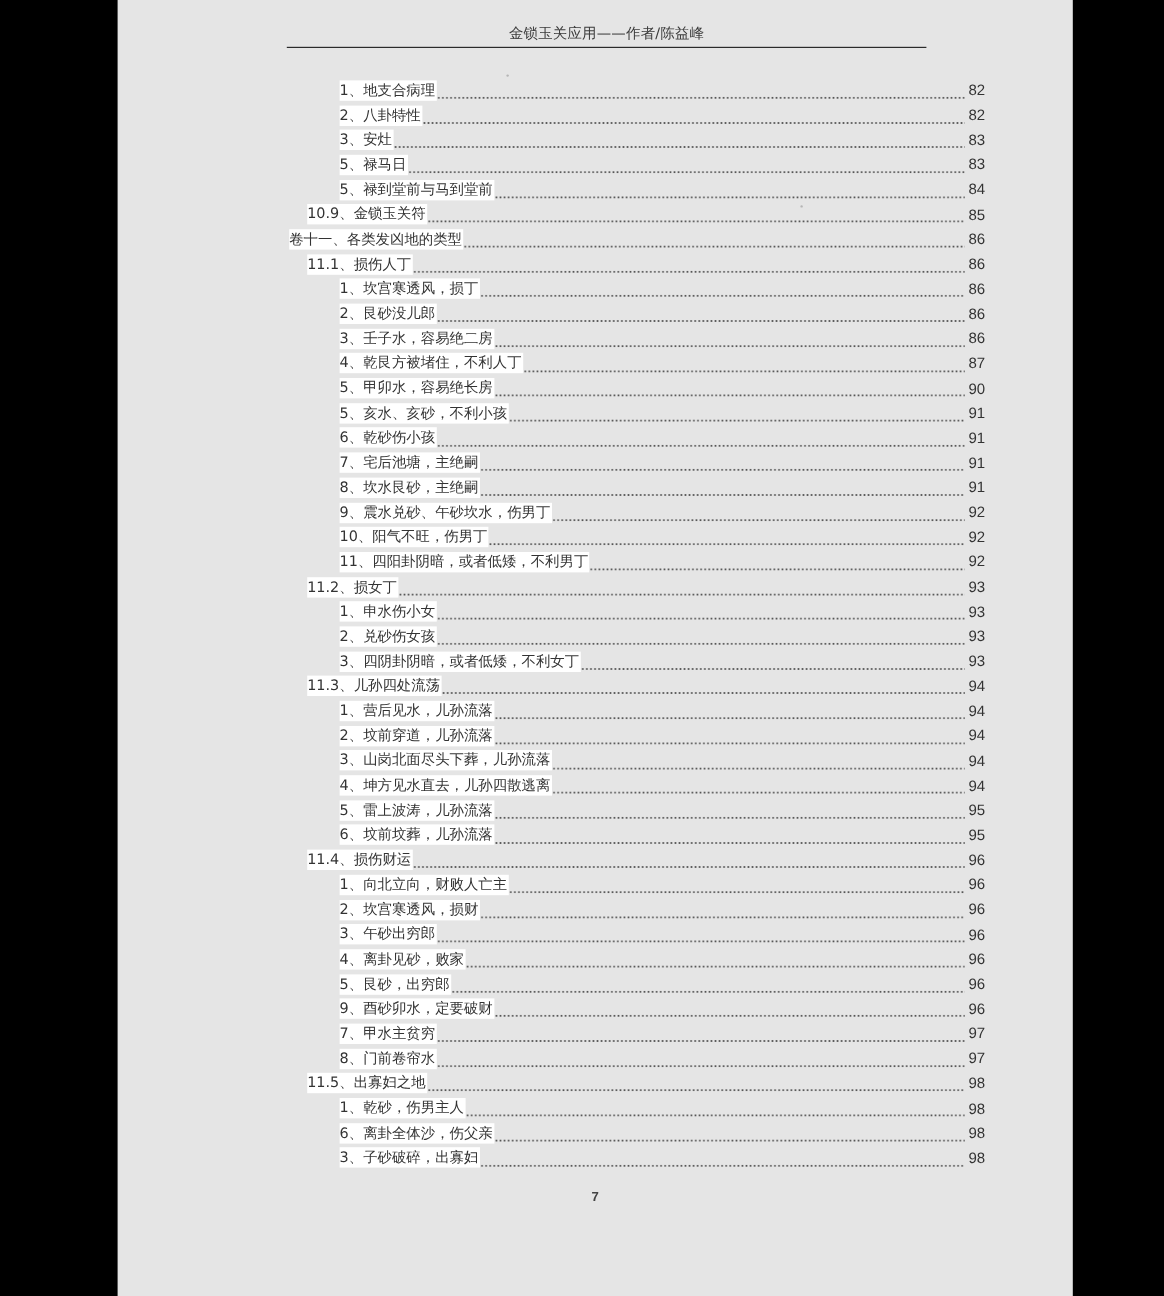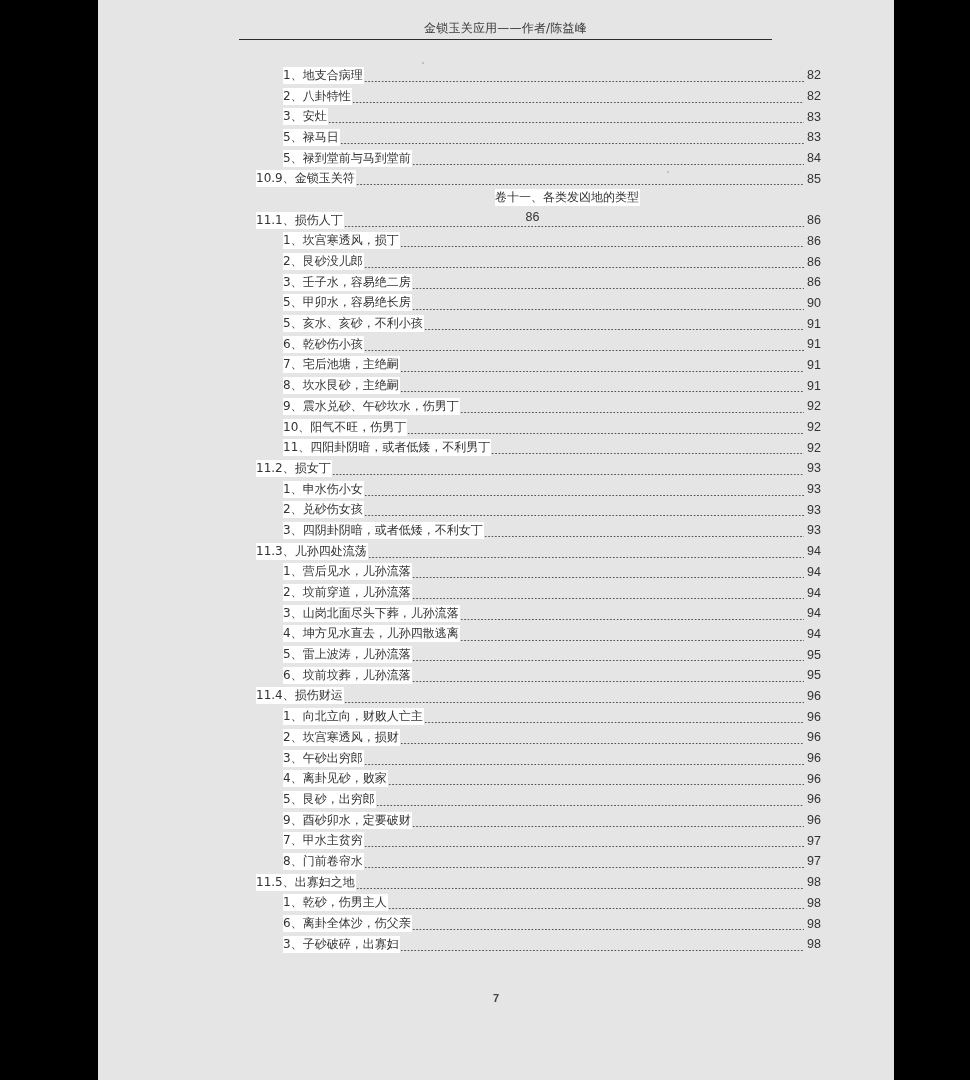--- a/index.html
+++ b/index.html
@@ -50,21 +50,21 @@
     .toc-row {
       position: relative;
       height: 20.7px;
       display: flex;
       align-items: center;
       font-family: "DejaVu Sans", sans-serif;
       font-size: 12px;
       color: #333333;
       white-space: nowrap;
     }
-    .toc-row.l0 { padding-left: 143px; flex-direction: column; }
+    .toc-row.l0 { padding-left: 143px; }
     .toc-row.l1 { padding-left: 158px; }
     .toc-row.l2 { padding-left: 185px; }
     .toc-label {
       flex: 0 0 auto;
       background: #fff;
       padding-right: 1px;
     }
     .toc-leader {
       flex: 1 1 auto;
       height: 12px;
@@ -163,20 +163,25 @@
         <span class="toc-label">2、艮砂没儿郎</span>
         <span class="toc-leader"></span>
         <span class="toc-page">86</span>
       </li>
       <li class="toc-row l2">
         <span class="toc-label">3、壬子水，容易绝二房</span>
         <span class="toc-leader"></span>
         <span class="toc-page">86</span>
       </li>
       <li class="toc-row l2">
+        <span class="toc-label">4、乾艮方被堵住，不利人丁</span>
+        <span class="toc-leader"></span>
+        <span class="toc-page">87</span>
+      </li>
+      <li class="toc-row l2">
         <span class="toc-label">5、甲卯水，容易绝长房</span>
         <span class="toc-leader"></span>
         <span class="toc-page">90</span>
       </li>
       <li class="toc-row l2">
         <span class="toc-label">5、亥水、亥砂，不利小孩</span>
         <span class="toc-leader"></span>
         <span class="toc-page">91</span>
       </li>
       <li class="toc-row l2">

